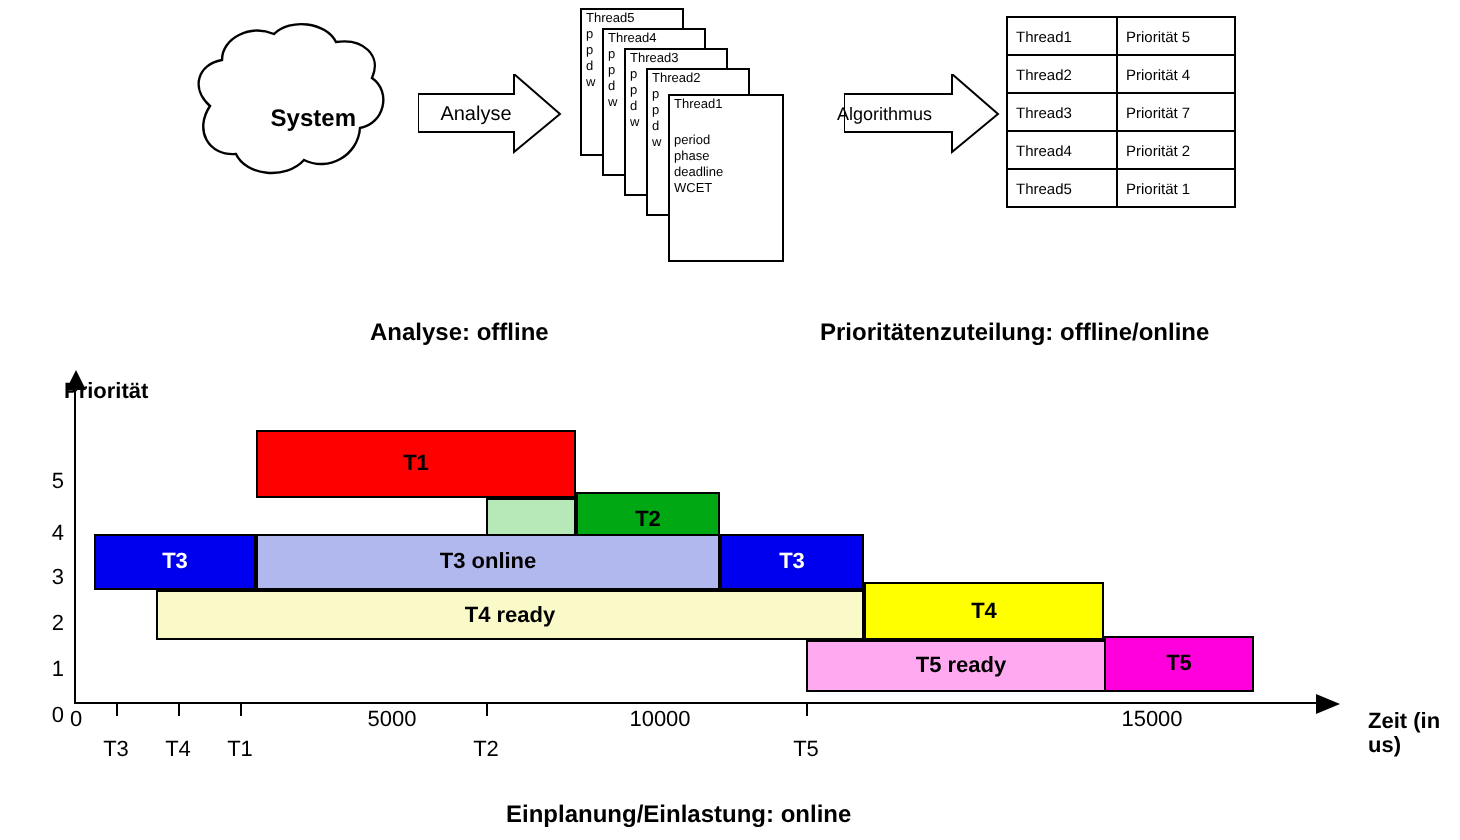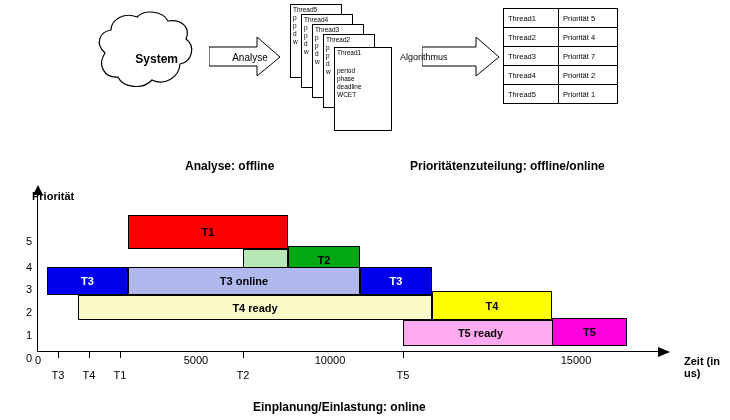--- a/index.html
+++ b/index.html
@@ -69,21 +69,21 @@
              C58,82 38,80 33,69 C19,70 12,57 20,45 Z" fill="#ffffff" stroke="#000000" stroke-width="1.2"></path>
   </svg>
 </div>
 <div class="abs" id="system-label">System</div>
 
 <div class="abs arrow" style="left:209px;top:37px;">
   <svg width="72" height="40" viewBox="0 0 72 40">
     <path d="M0,10 L48,10 L48,0 L71,20 L48,39 L48,29 L0,29 Z" fill="#ffffff" stroke="#000" stroke-width="1"></path>
   </svg>
 </div>
-<div class="abs" style="left:214px;top:52px;width:48px;text-align:center;font-size:10px;margin-left:12px;">Analyse</div>
+<div class="abs" style="left:214px;top:52px;width:48px;text-align:center;font-size:10px;">Analyse</div>
 
 <div class="abs" id="thread-stack" style="left:290px;top:4px;width:130px;height:128px;">
   <div class="thread-card" style="left:0px;top:0px;width:50px;height:72px;">
     <div class="t-title">Thread5</div>
     <div class="t-lines">p</div>
     <div class="t-lines">p</div>
     <div class="t-lines">d</div>
     <div class="t-lines">w</div>
   </div>
   <div class="thread-card" style="left:11px;top:10px;width:50px;height:72px;">
@@ -114,21 +114,21 @@
     <div class="t-lines">deadline</div>
     <div class="t-lines">WCET</div>
   </div>
 </div>
 
 <div class="abs arrow" style="left:422px;top:37px;">
   <svg width="78" height="40" viewBox="0 0 78 40">
     <path d="M0,10 L54,10 L54,0 L77,20 L54,39 L54,29 L0,29 Z" fill="#ffffff" stroke="#000" stroke-width="1"></path>
   </svg>
 </div>
-<div class="abs" style="left:400px;top:52px;width:56px;text-align:left;font-size:9px;">Algorithmus</div>
+<div class="abs" style="left:410px;top:52px;width:56px;text-align:right;font-size:9px;">Algorithmus</div>
 
 <table class="abs" id="prio-table">
   <tbody>
       <tr>
     <td class="c1">Thread1</td>
     <td class="c2">Priorität 5</td>
   </tr>
   <tr>
     <td class="c1">Thread2</td>
     <td class="c2">Priorität 4</td>

